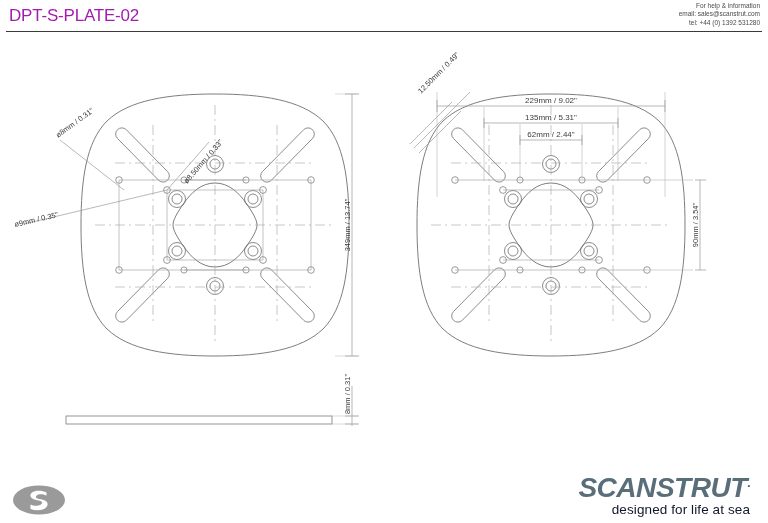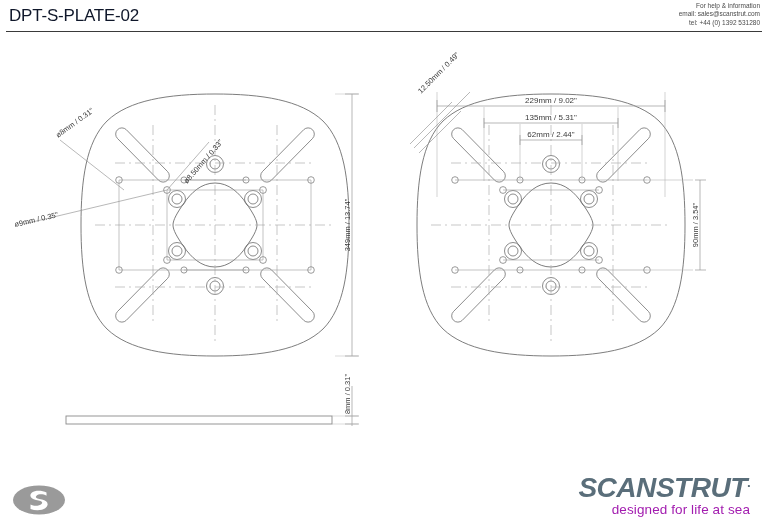--- a/index.html
+++ b/index.html
@@ -34,21 +34,21 @@
     width: 768px;
     height: 36px;
   }
   #doc-title {
     position: absolute;
     left: 9px;
     top: 6px;
     font-size: 17px;
     font-weight: 400;
     letter-spacing: -0.2px;
-    color: #0f172a;
+    color: #a21caf;
     white-space: nowrap;
   }
   #contact-block {
     position: absolute;
     right: 8px;
     top: 2px;
     text-align: right;
     font-size: 6.5px;
     line-height: 8.4px;
     color: #4a4a4a;
@@ -108,21 +108,21 @@
     transform-origin: right center;
   }
   #brand-name .reg {
     font-size: 13px;
     vertical-align: super;
     font-style: normal;
   }
   #brand-tagline {
     font-family: "Liberation Sans", sans-serif;
     font-size: 13.5px;
-    color: #a21caf;
+    color: #0f172a;
     line-height: 16px;
     letter-spacing: 0.1px;
   }
 </style>
 </head>
 <body>
 
 <div id="page">
 
   <div id="header">

